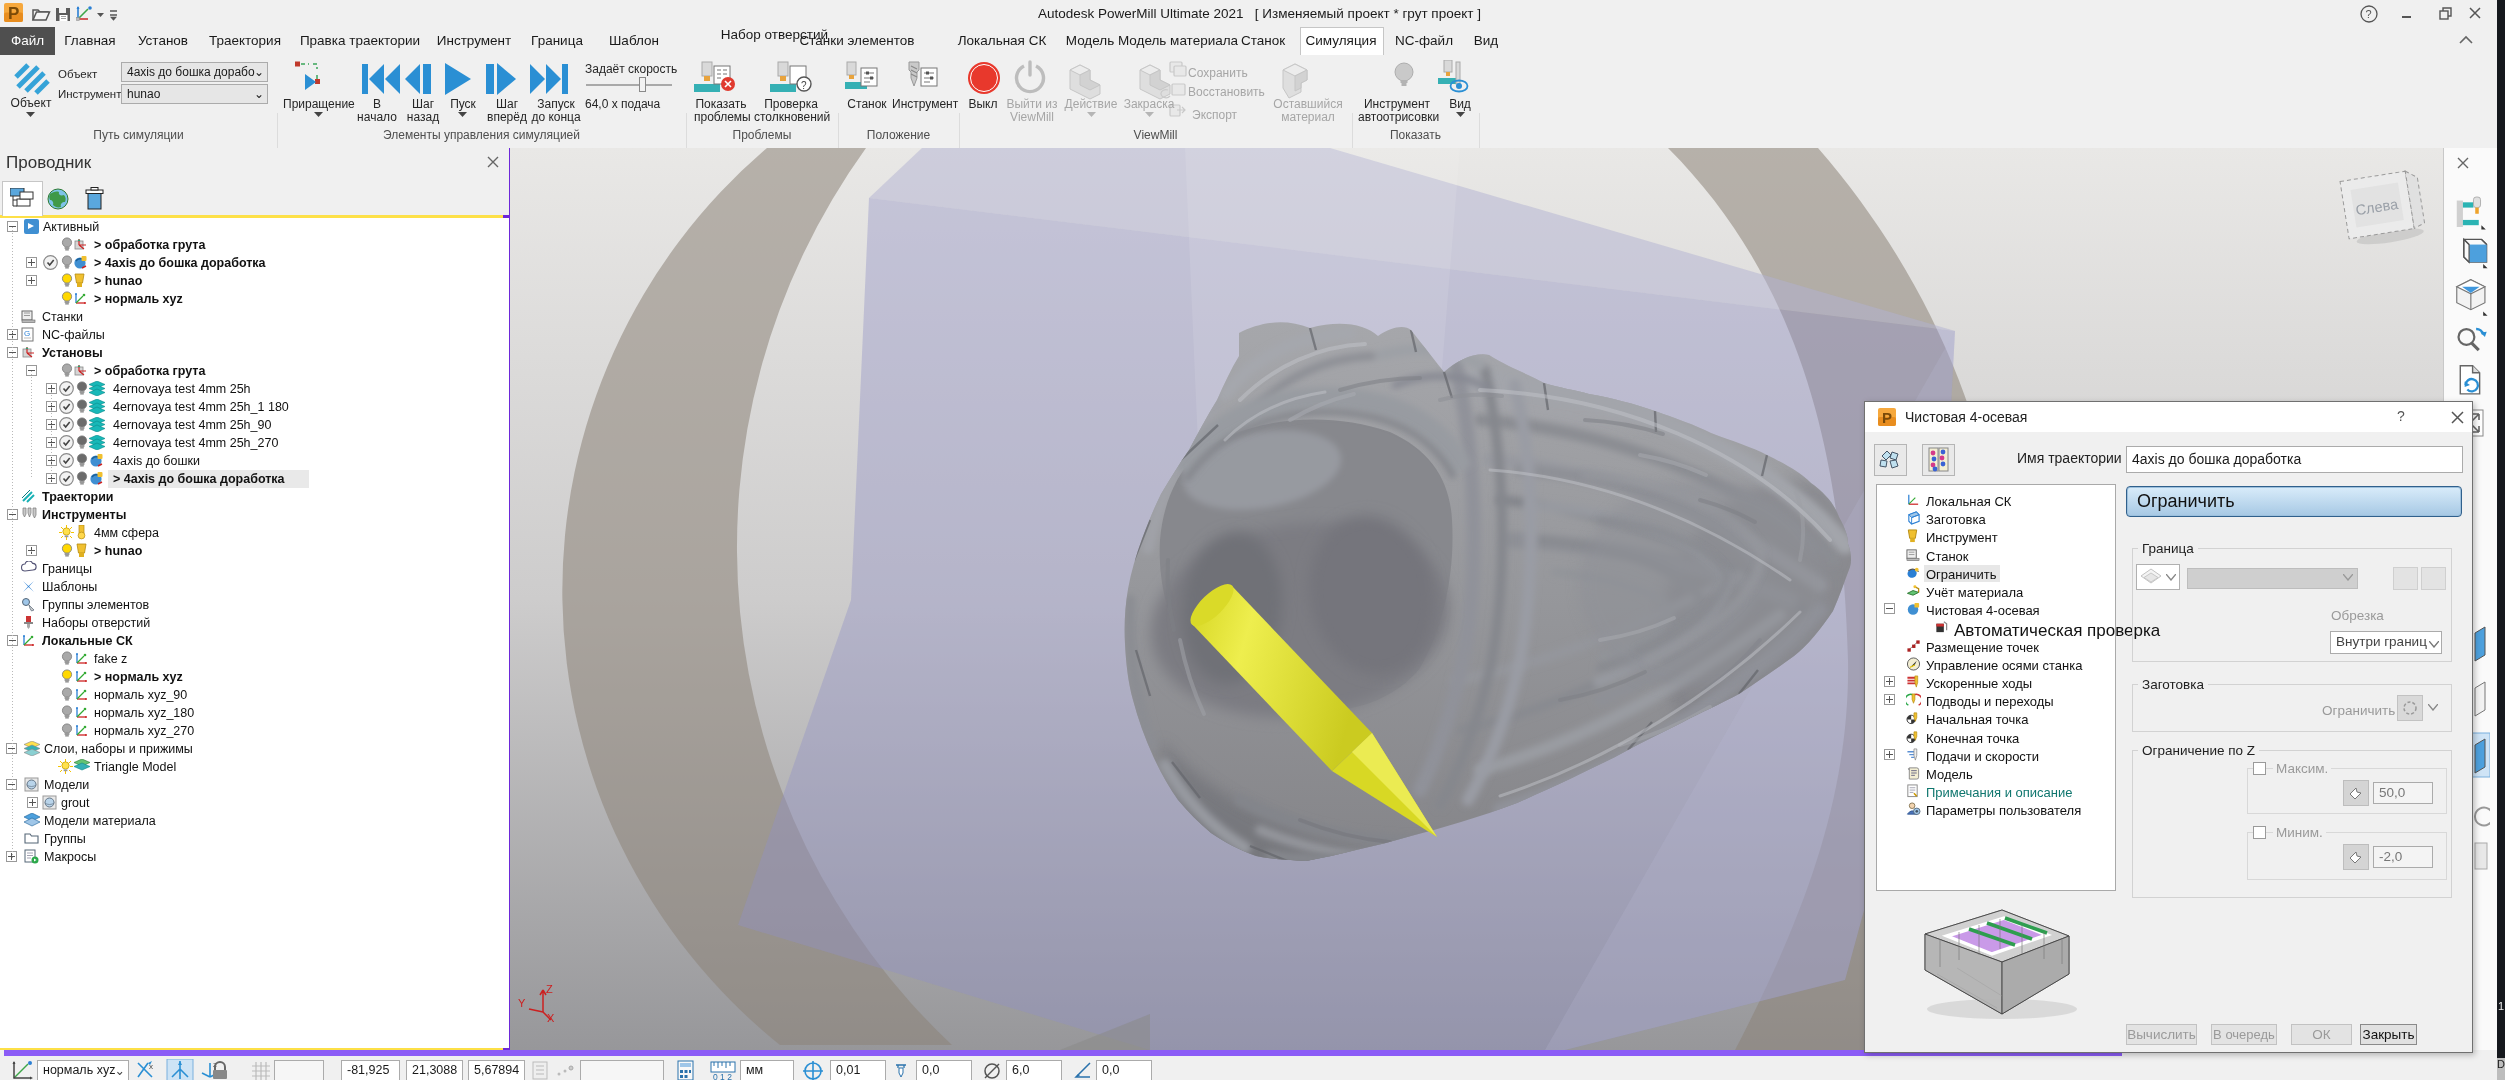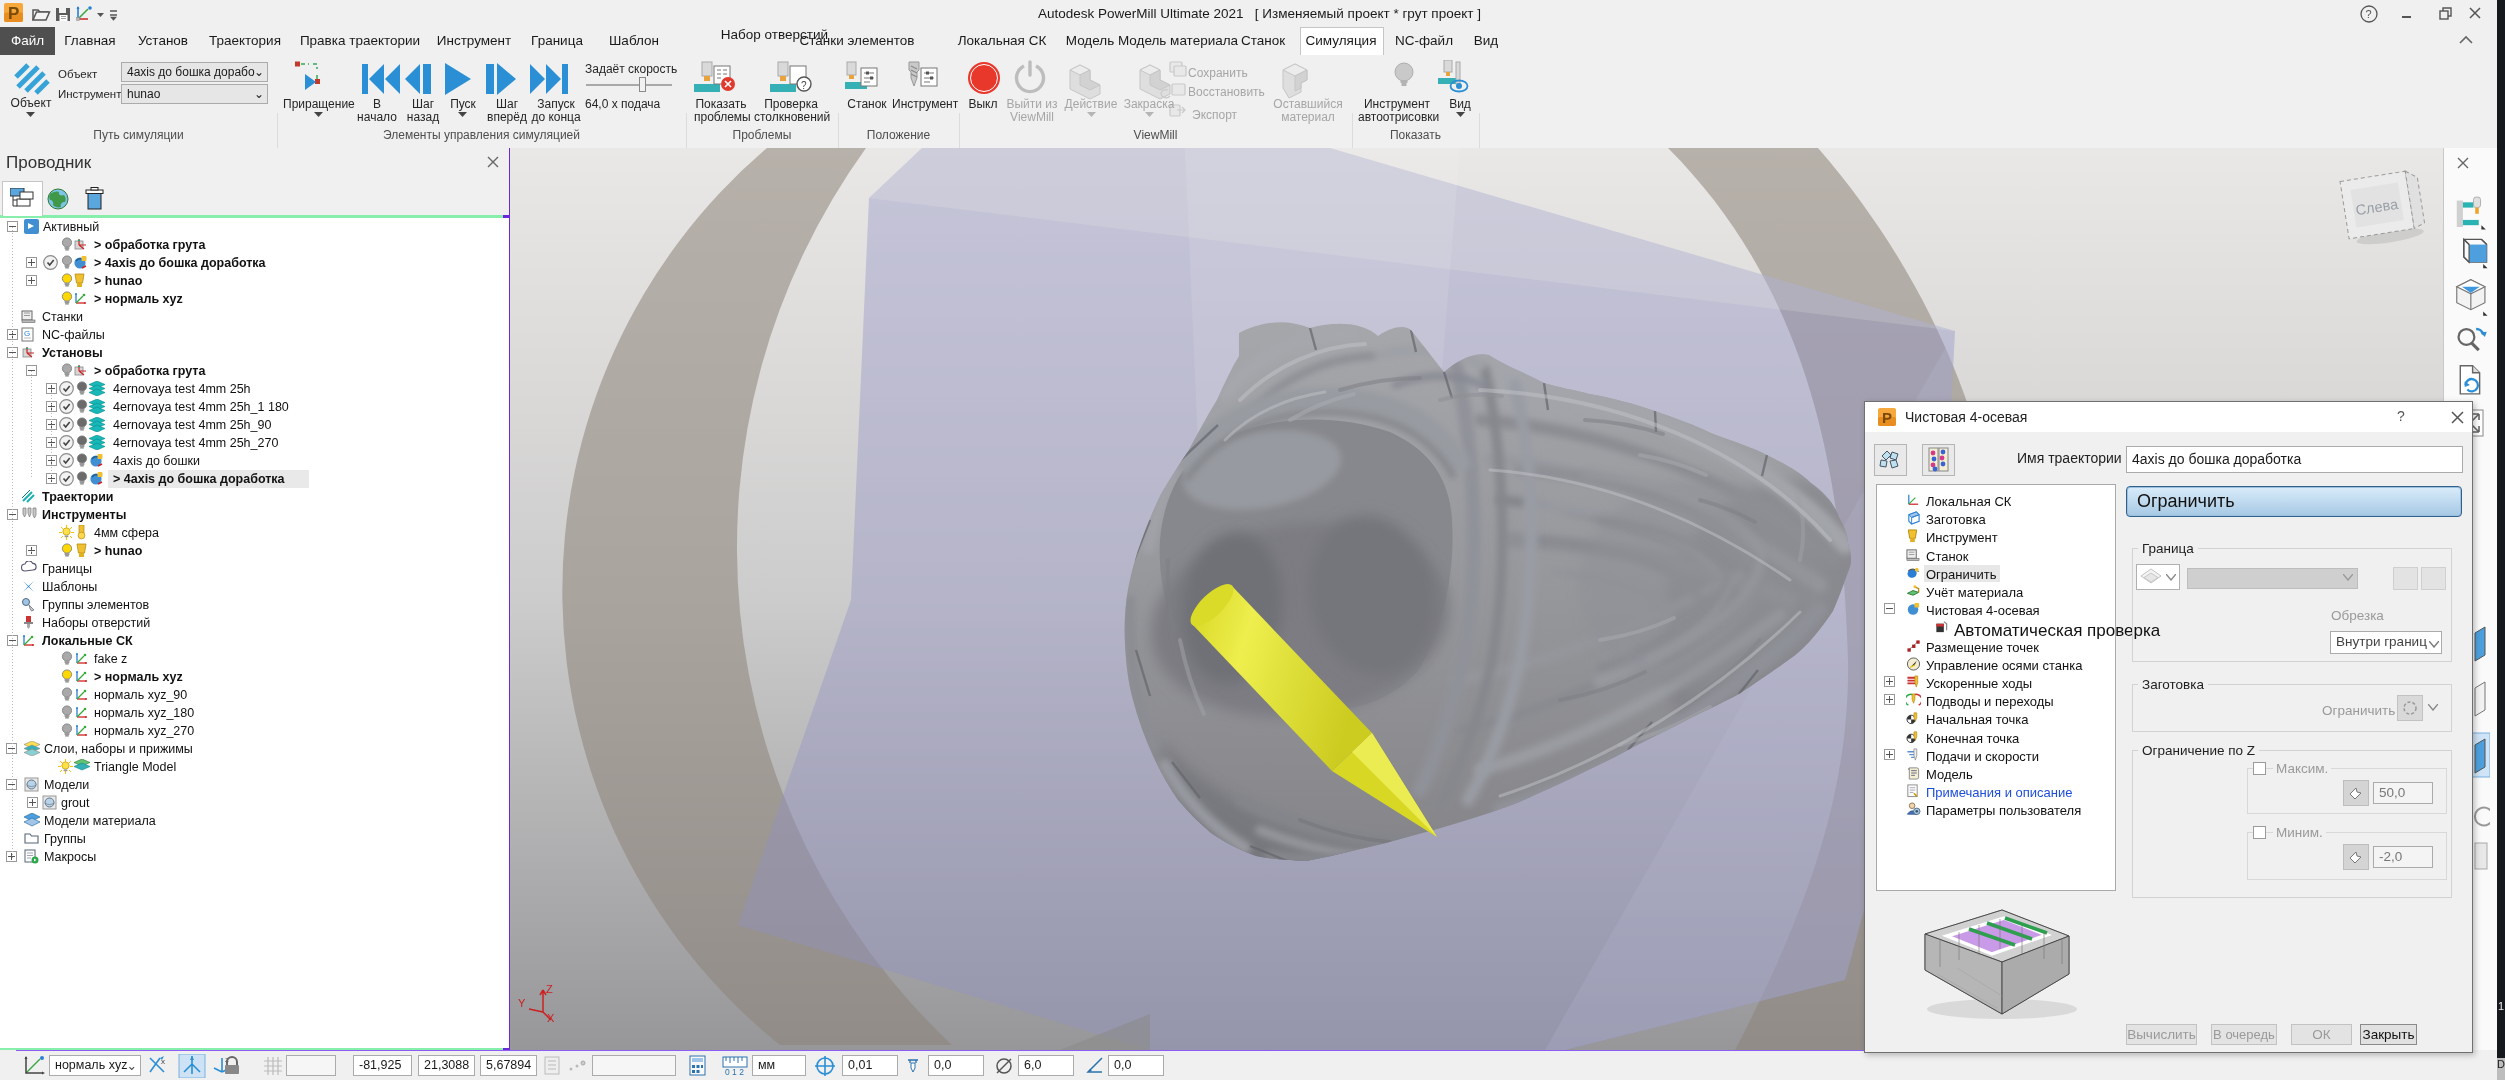--- a/index.html
+++ b/index.html
@@ -460,21 +460,21 @@
 
   <g transform="translate(2377,204) rotate(-9)">
     <ellipse cx="8" cy="34" rx="34" ry="6" fill="#9a9a9a" opacity="0.3"></ellipse>
     <polygon points="-33,-28 33,-28 33,30 -33,30" fill="#ebebeb" stroke="#9a9a9a" stroke-width="1" stroke-dasharray="4 3"></polygon>
     <polygon points="33,-28 44,-20 44,26 33,30" fill="#e0e0e0" stroke="#9a9a9a" stroke-width="1" stroke-dasharray="4 3"></polygon>
     <rect x="-24" y="-18" width="48" height="38" fill="#e2e2e2"></rect>
     <text x="-22" y="8" font-size="14.5" fill="#9aa0a8" font-family="Liberation Sans">Слева</text>
   </g>
 </svg>
 
-<div class="abs" style="left:0;top:148px;width:510px;height:902px;background:#86efac;border-right:7px solid #6d28d9">
+<div class="abs" style="left:0;top:148px;width:510px;height:902px;background:#fde047;border-right:7px solid #6d28d9">
   <div class="abs" style="left:0;top:0;width:509px;height:67px;background:#f0f0f0"></div>
   <div class="abs" style="left:6px;top:5px;font-size:17px;color:#333">Проводник</div>
   <svg class="abs" style="left:487px;top:8px" width="12" height="12">
       <path d="M1 1 l10 10 M11 1 l-10 10" stroke="#666" stroke-width="1.4"></path>
     </svg>
   <div class="abs" style="left:2px;top:33px;width:41px;height:35px;background:#fff;border:1px solid #c6c6c6;border-bottom:none"></div>
   <svg class="abs" style="left:10px;top:40px" width="26" height="22" viewBox="0 0 26 22">
     <rect x="0" y="0" width="14" height="8" fill="#5aa7dd" stroke="#333"></rect>
       <rect x="7" y="11" width="13" height="7" fill="#fff" stroke="#333"></rect>
       <rect x="10" y="14" width="13" height="7" fill="#fff" stroke="#333" transform="translate(0,-10)"></rect>
@@ -1018,21 +1018,21 @@
     <g transform="translate(21,655)">
         <rect x="0" y="0" width="12" height="26" fill="#e8e8e8" stroke="#aaa"></rect>
       </g>
   </svg>
 </div>
 
 <div class="abs" style="left:2497px;top:0;width:8px;height:1058px;background:#15181d"></div>
 <div class="abs" style="left:2497px;top:1058px;width:8px;height:22px;background:#bdbdbd;font-size:11px;color:#222;overflow:hidden">D</div>
 <div class="abs" style="left:2498px;top:1000px;width:7px;height:14px;color:#eee;font-size:11px;background:#15181d">1</div>
 
-<div class="abs" style="left:16px;top:1050px;width:2118px;height:30px;background:#f0f0f0;border-top:1px solid #8b5cf6">
+<div class="abs" style="left:4px;top:1050px;width:2118px;height:30px;background:#f0f0f0;border-top:6px solid #8b5cf6">
   <svg class="abs" style="left:6px;top:4px" width="24" height="22" viewBox="0 0 24 22">
     <path d="M4 18 L18 4" stroke="#3da648" stroke-width="1.5"></path>
       <circle cx="20" cy="3" r="2" fill="#2a7fd4"></circle>
       <path d="M4 2 v16 h16" fill="none" stroke="#444" stroke-width="1.5"></path>
       <path d="M2.5 4 L4 1 L5.5 4 Z M20 16.5 L23 18 L20 19.5 Z" fill="#444"></path>
   </svg>
   <div class="fld" style="left:33px;top:4px;width:92px;height:21px">нормаль xyz<span style="position:absolute;right:3px;color:#444">⌄</span></div>
   <svg class="abs" style="left:130px;top:3px" width="100" height="24" viewBox="0 0 100 24">
     <g transform="translate(0,0)">
         <path d="M4 18 L14 4 M4 4 l14 14" stroke="#2a8fd4" stroke-width="1.6" fill="none"></path>
@@ -1245,21 +1245,21 @@
           <path d="M3 2 h8 q2 0 2 2 v8 q0 2 -2 2 h-8 z" fill="#f3eed3" stroke="#888"></path>
           <path d="M5 5 h6 M5 7.5 h6 M5 10 h4" stroke="#557" stroke-width="0.9"></path>
           <path d="M3 2 q-2 1 0 2.5" fill="none" stroke="#888"></path>
         </svg></div>
       <div class="abs" style="left:61px;top:365px;font-size:13px;color:#111;white-space:nowrap">Модель</div>
       <div class="abs" style="left:41px;top:382px"><svg width="13" height="14" viewBox="0 0 13 15">
           <rect x="1.5" y="1" width="10" height="12.5" fill="#fff" stroke="#888"></rect>
           <path d="M3.5 4 h6 M3.5 6.5 h6 M3.5 9 h4" stroke="#99a" stroke-width="0.9"></path>
           <path d="M8 10 l3 3" stroke="#c90" stroke-width="1.6"></path>
         </svg></div>
-      <div class="abs" style="left:61px;top:383px;font-size:13px;color:#1d4ed8;white-space:nowrap">Примечания и описание</div>
+      <div class="abs" style="left:61px;top:383px;font-size:13px;color:#0f766e;white-space:nowrap">Примечания и описание</div>
       <div class="abs" style="left:41px;top:400px"><svg width="15" height="14" viewBox="0 0 15 15">
           <circle cx="6" cy="4" r="3" fill="#f3d4b0" stroke="#875"></circle>
           <path d="M1 13 q5 -7 10 0 z" fill="#4a72b8" stroke="#345a96"></path>
           <circle cx="11" cy="10" r="3.5" fill="#9fc6e8" stroke="#456" stroke-width="0.8"></circle>
           <circle cx="11" cy="10" r="1.4" fill="#456"></circle>
         </svg></div>
       <div class="abs" style="left:61px;top:401px;font-size:13px;color:#111;white-space:nowrap">Параметры пользователя</div>
     </div>
 
   <div class="abs" style="left:261px;top:84px;width:336px;height:31px;border-radius:4px;border:1px solid #30608c;background:linear-gradient(#d9ecfa,#a6c8e4);box-shadow:0 0 0 1px #9cc0dd inset">

